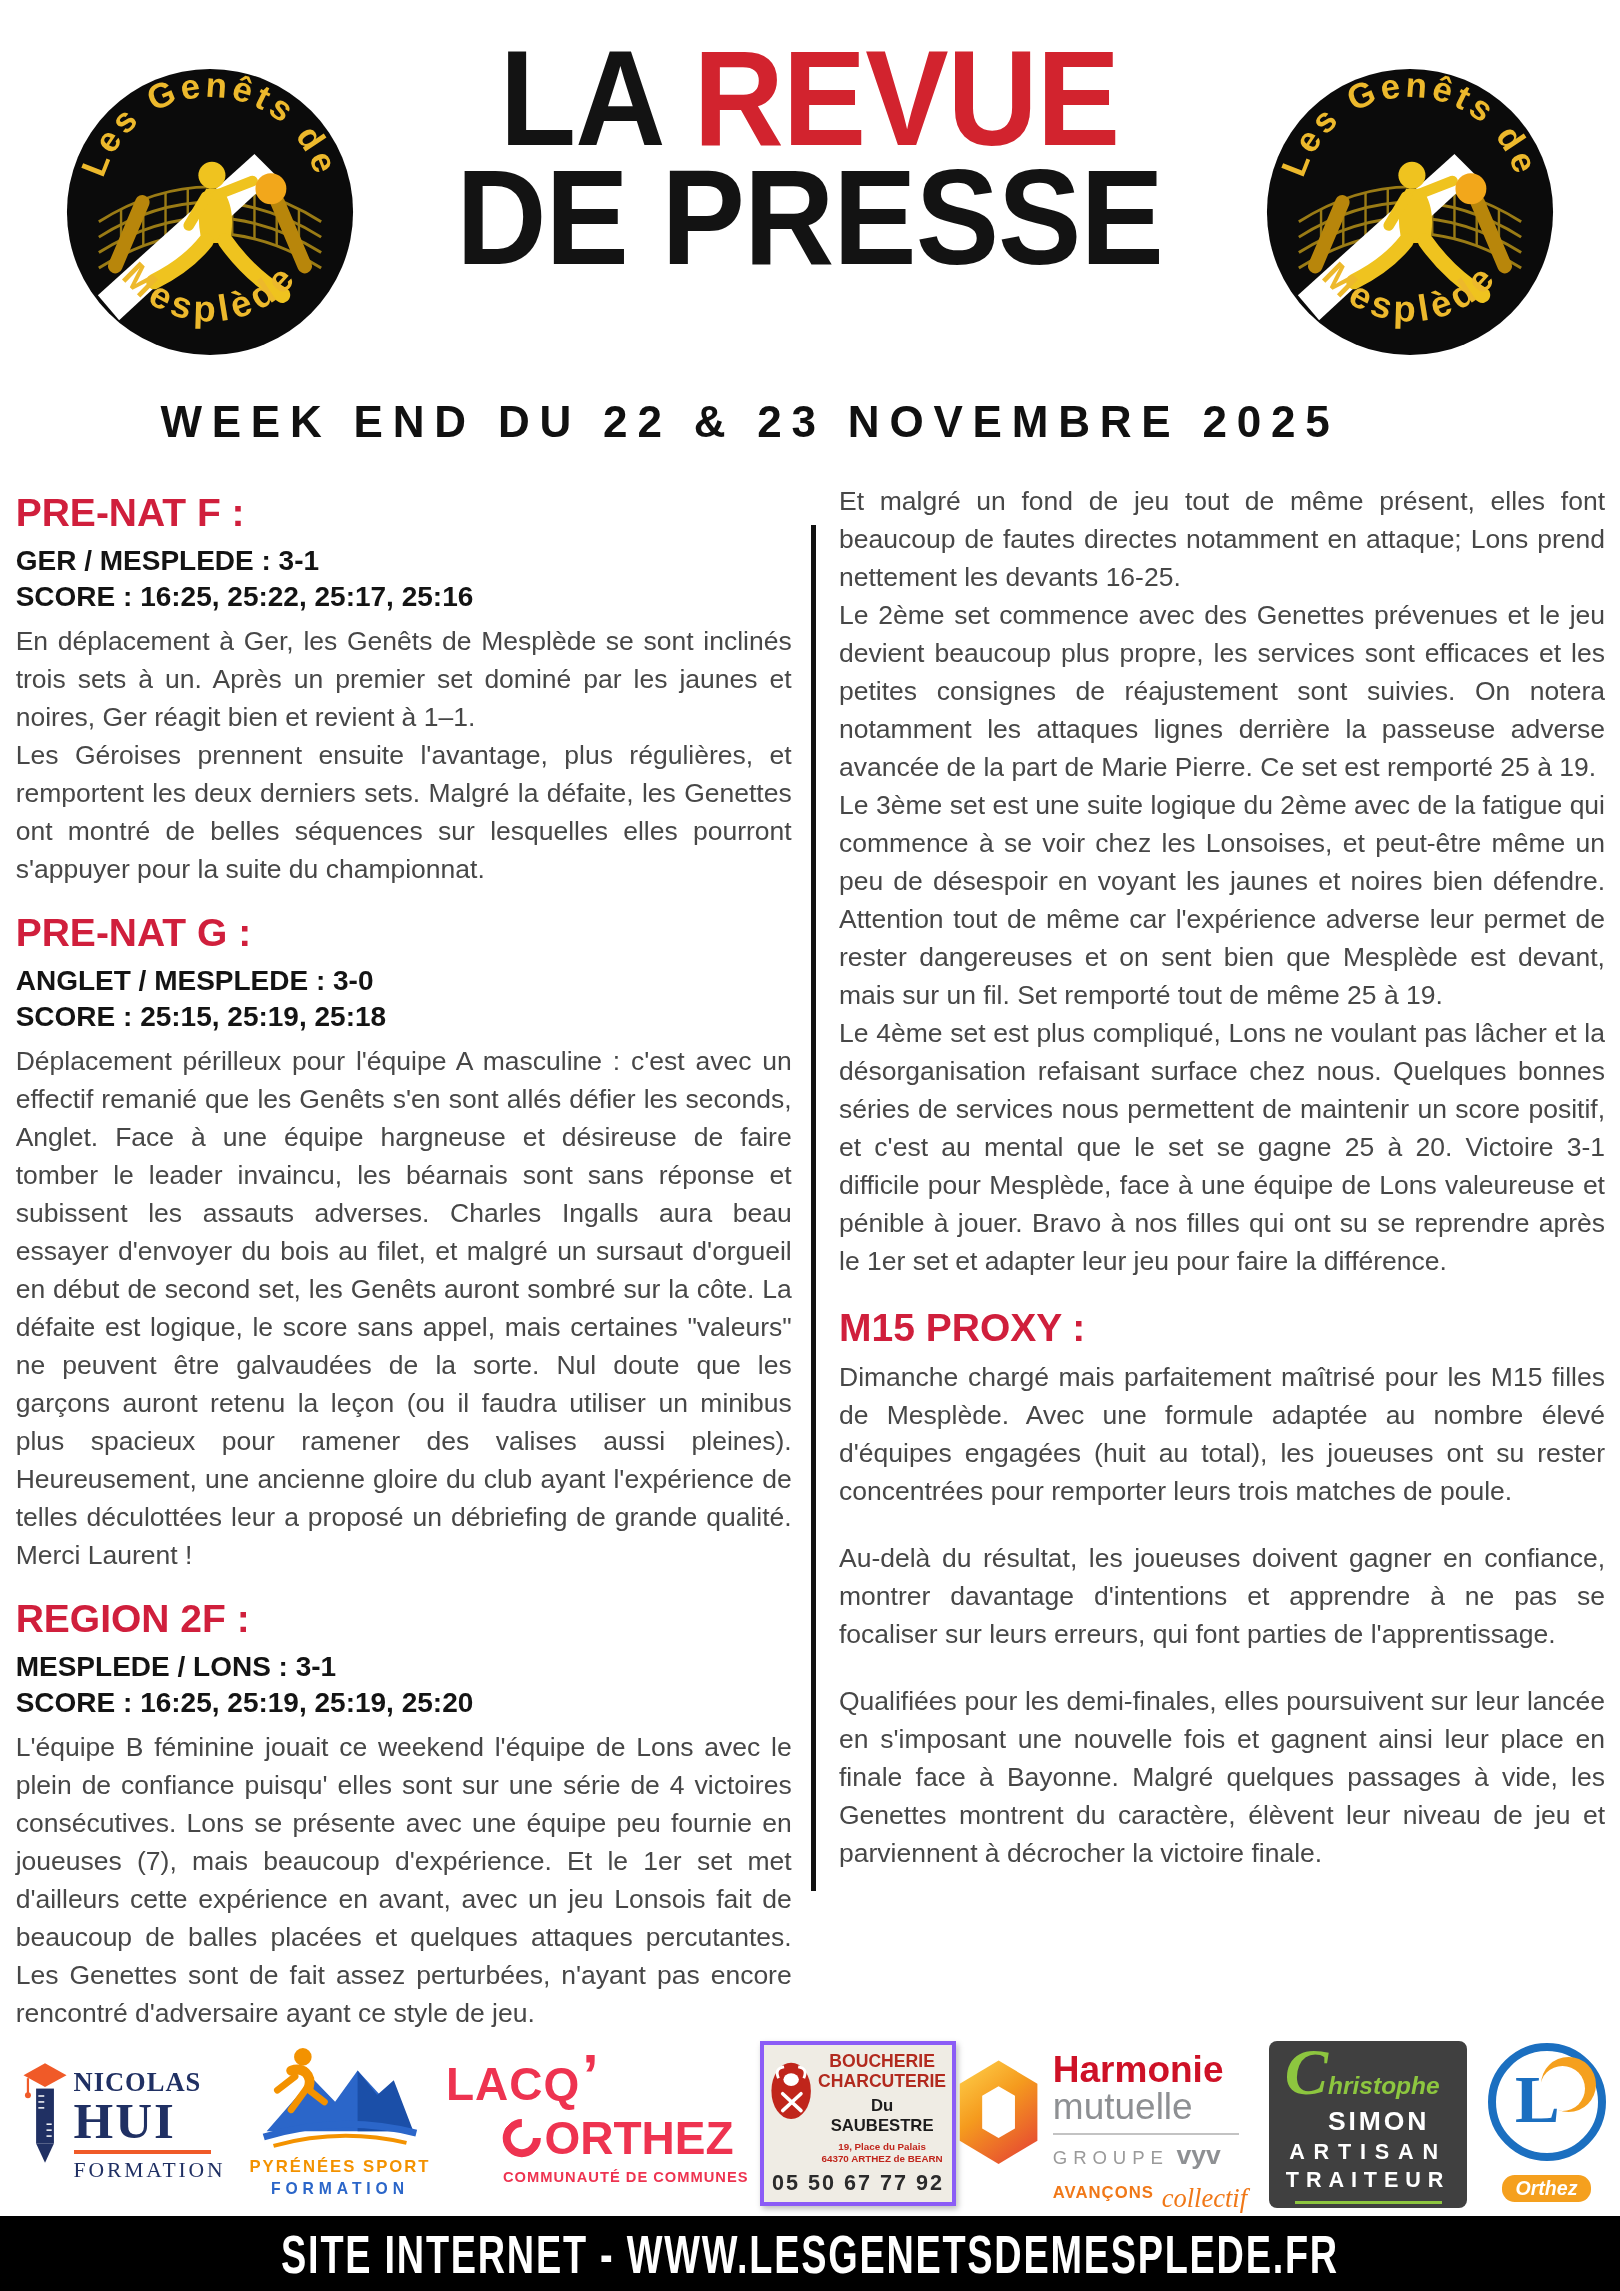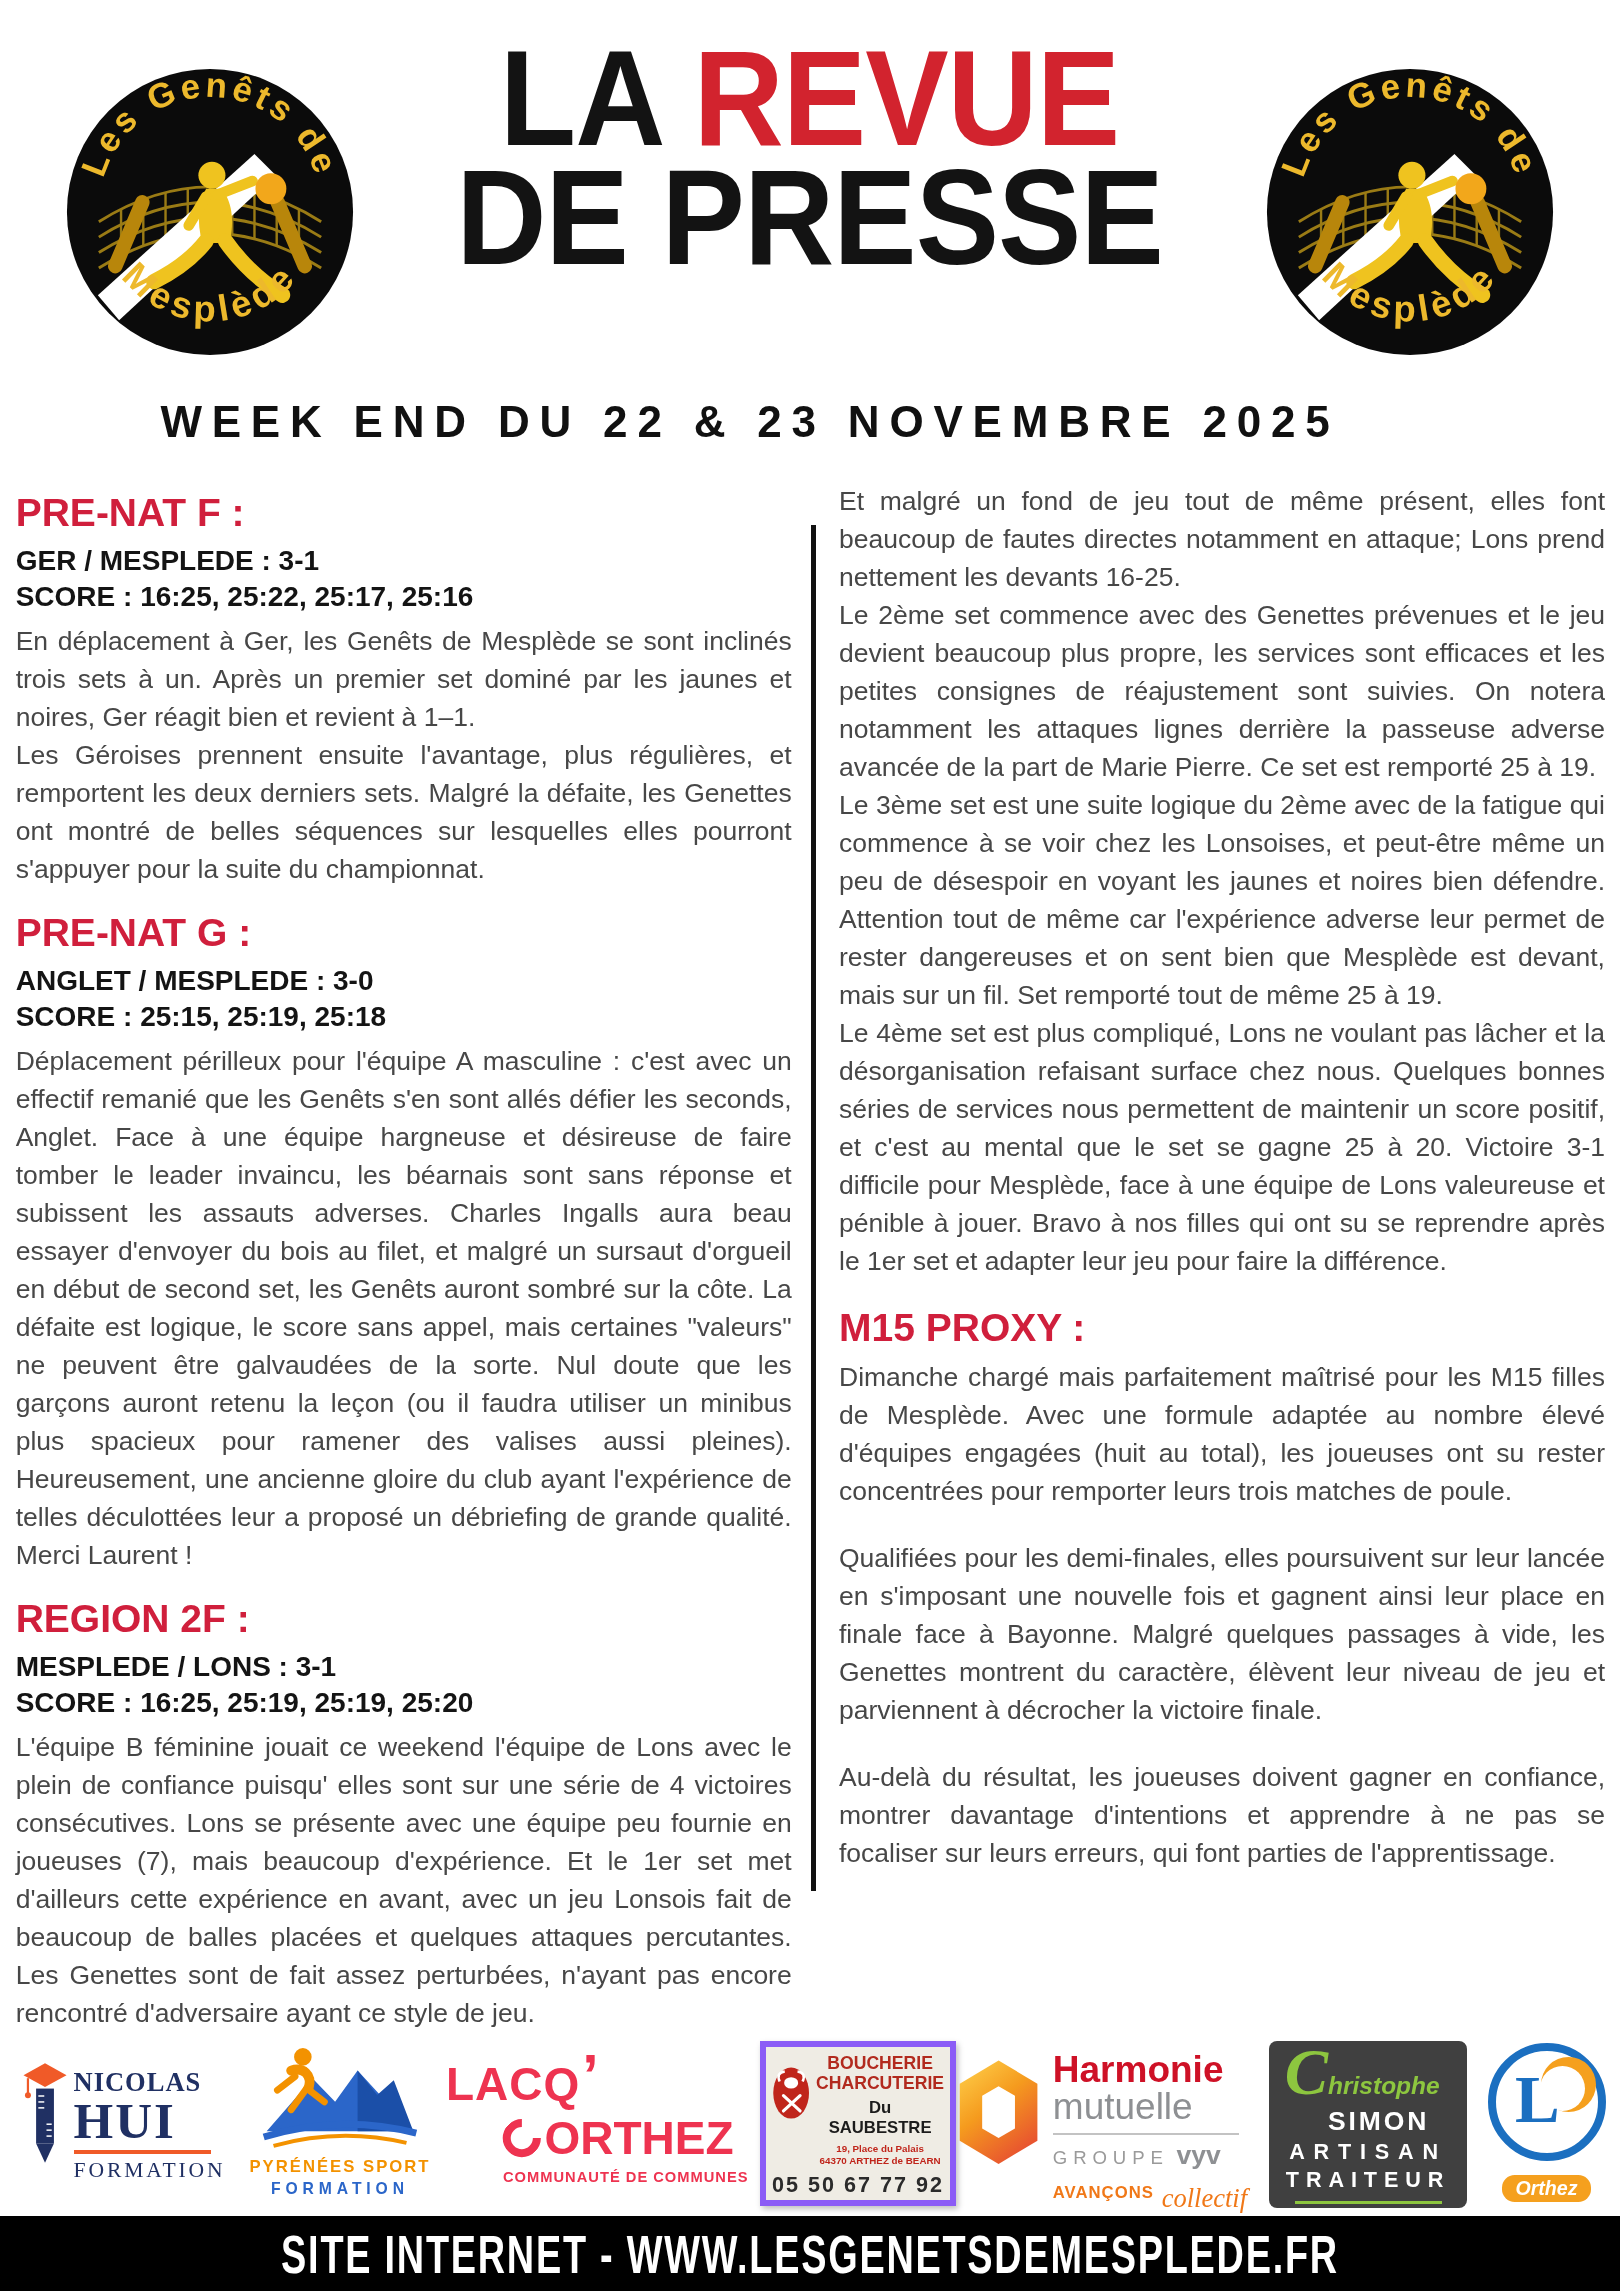--- a/index.html
+++ b/index.html
@@ -47,21 +47,21 @@
   .py-l2{font-size:15.7px;font-weight:800;color:#2B66C9;letter-spacing:4.9px;margin-top:2.9px;}
 
   #sp-lacq{left:446px;width:299px;padding-top:15.7px;color:#EE3350;}
   .lq-l1{font-size:46px;font-weight:900;letter-spacing:1px;display:flex;align-items:flex-start;}
   .lq-comma{font-size:59px;line-height:39px;font-weight:900;margin-left:2px;}
   .lq-l2{font-size:46px;font-weight:900;margin-left:57px;display:flex;align-items:center;}
   .lq-c{display:inline-block;width:21.6px;height:21.6px;border:8.8px solid #EE3350;border-top-color:transparent;
         border-radius:50%;transform:rotate(45deg);margin-right:3.9px;}
   .lq-l3{font-size:14.7px;font-weight:800;letter-spacing:1px;margin-left:57px;margin-top:3.9px;white-space:nowrap;}
 
-  #sp-boucherie{left:760px;width:196px;height:165px;background:#EFECE4;border:6px solid #8b5cf6;
+  #sp-boucherie{left:760px;width:196px;height:165px;background:#EFECE4;border:4px solid #8b5cf6;
                 box-shadow:2px 2.9px 5.9px rgba(0,0,0,.25);padding:5.9px;box-sizing:border-box;}
   .bc-row{display:flex;}
   .bc-text{margin-left:5.9px;text-align:center;flex:1;}
   .bc-l1,.bc-l2{font-size:17.6px;font-weight:800;color:#B22A1E;line-height:20.6px;}
   .bc-l3{font-size:16.7px;font-weight:800;color:#1c1c1c;margin-top:4px;}
   .bc-l4,.bc-l5{font-size:9.8px;font-weight:700;color:#C0251B;line-height:11.8px;}
   .bc-l4{margin-top:4.9px;}
   .bc-phone{font-size:21.6px;font-weight:800;color:#2b2b2b;letter-spacing:2px;text-align:center;margin-top:5.9px;}
 
   #sp-harmonie{left:958px;width:289px;display:flex;}
@@ -212,22 +212,22 @@
   </div>
 
   <div class="col col-right">
     <p class="body">Et malgré un fond de jeu tout de même présent, elles font beaucoup de fautes directes notamment en attaque; Lons prend nettement les devants 16-25.</p>
     <p class="body">Le 2ème set commence avec des Genettes prévenues et le jeu devient beaucoup plus propre, les services sont efficaces et les petites consignes de réajustement sont suivies. On notera notamment les attaques lignes derrière la passeuse adverse avancée de la part de Marie Pierre. Ce set est remporté 25 à 19.</p>
     <p class="body">Le 3ème set est une suite logique du 2ème avec de la fatigue qui commence à se voir chez les Lonsoises, et peut-être même un peu de désespoir en voyant les jaunes et noires bien défendre. Attention tout de même car l'expérience adverse leur permet de rester dangereuses et on sent bien que Mesplède est devant, mais sur un fil. Set remporté tout de même 25 à 19.</p>
     <p class="body">Le 4ème set est plus compliqué, Lons ne voulant pas lâcher et la désorganisation refaisant surface chez nous. Quelques bonnes séries de services nous permettent de maintenir un score positif, et c'est au mental que le set se gagne 25 à 20. Victoire 3-1 difficile pour Mesplède, face à une équipe de Lons valeureuse et pénible à jouer. Bravo à nos filles qui ont su se reprendre après le 1er set et adapter leur jeu pour faire la différence.</p>
     <section class="article">
       <h2 class="red-h m15-h">M15 PROXY :</h2>
       <p class="body">Dimanche chargé mais parfaitement maîtrisé pour les M15 filles de Mesplède. Avec une formule adaptée au nombre élevé d'équipes engagées (huit au total), les joueuses ont su rester concentrées pour remporter leurs trois matches de poule.</p>
+      <p class="body gap">Au-delà du résultat, les joueuses doivent gagner en confiance, montrer davantage d'intentions et apprendre à ne pas se focaliser sur leurs erreurs, qui  font parties de l'apprentissage.</p>
       <p class="body gap">Qualifiées pour les demi-finales, elles poursuivent sur leur lancée en s'imposant une nouvelle fois et gagnent ainsi leur place en finale face à Bayonne. Malgré quelques passages à vide, les Genettes montrent du caractère, élèvent leur niveau de jeu et parviennent à décrocher la victoire finale.</p>
-      <p class="body gap">Au-delà du résultat, les joueuses doivent gagner en confiance, montrer davantage d'intentions et apprendre à ne pas se focaliser sur leurs erreurs, qui  font parties de l'apprentissage.</p>
     </section>
   </div>
 
   <div class="sponsors">
 
     <div class="sp" id="sp-nicolas">
       <svg width="61" height="159" viewBox="0 0 62 162">
         <polygon points="31,4 60,20 31,36 2,20" fill="#F05A28"></polygon>
         <line x1="8" y1="24" x2="8" y2="44" stroke="#F05A28" stroke-width="3"></line>
         <circle cx="8" cy="47" r="4" fill="#F05A28"></circle>

